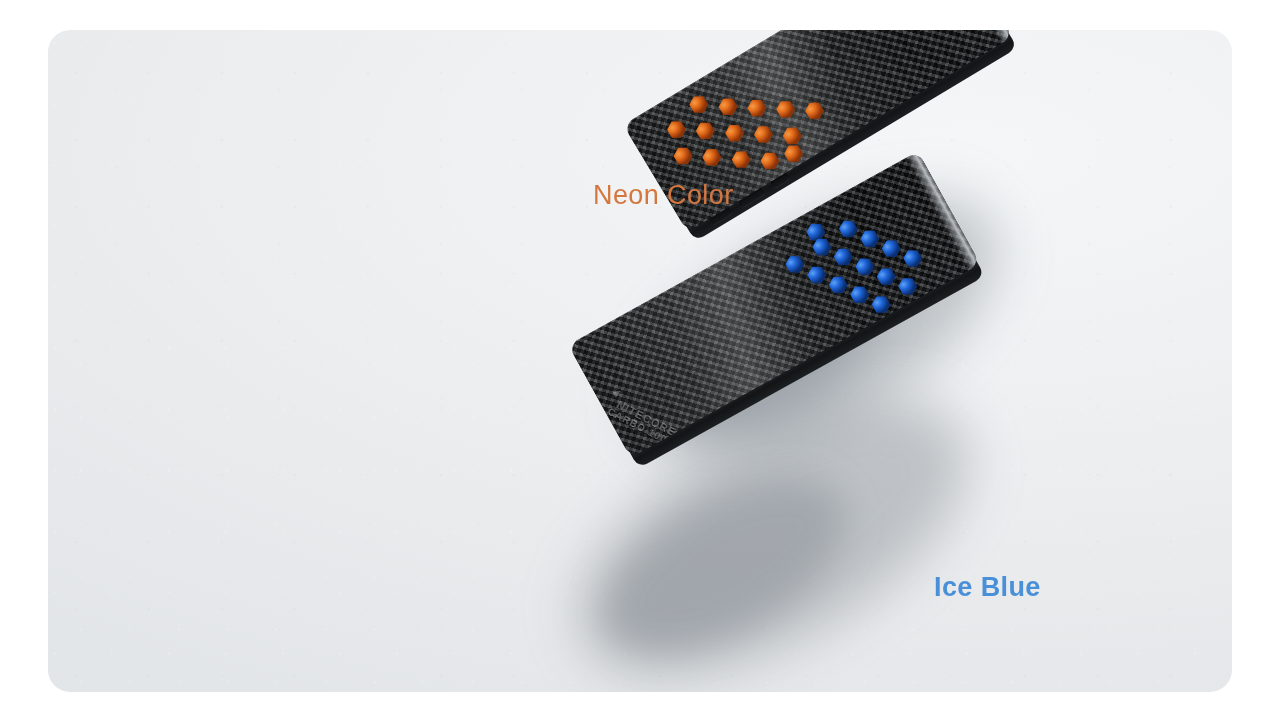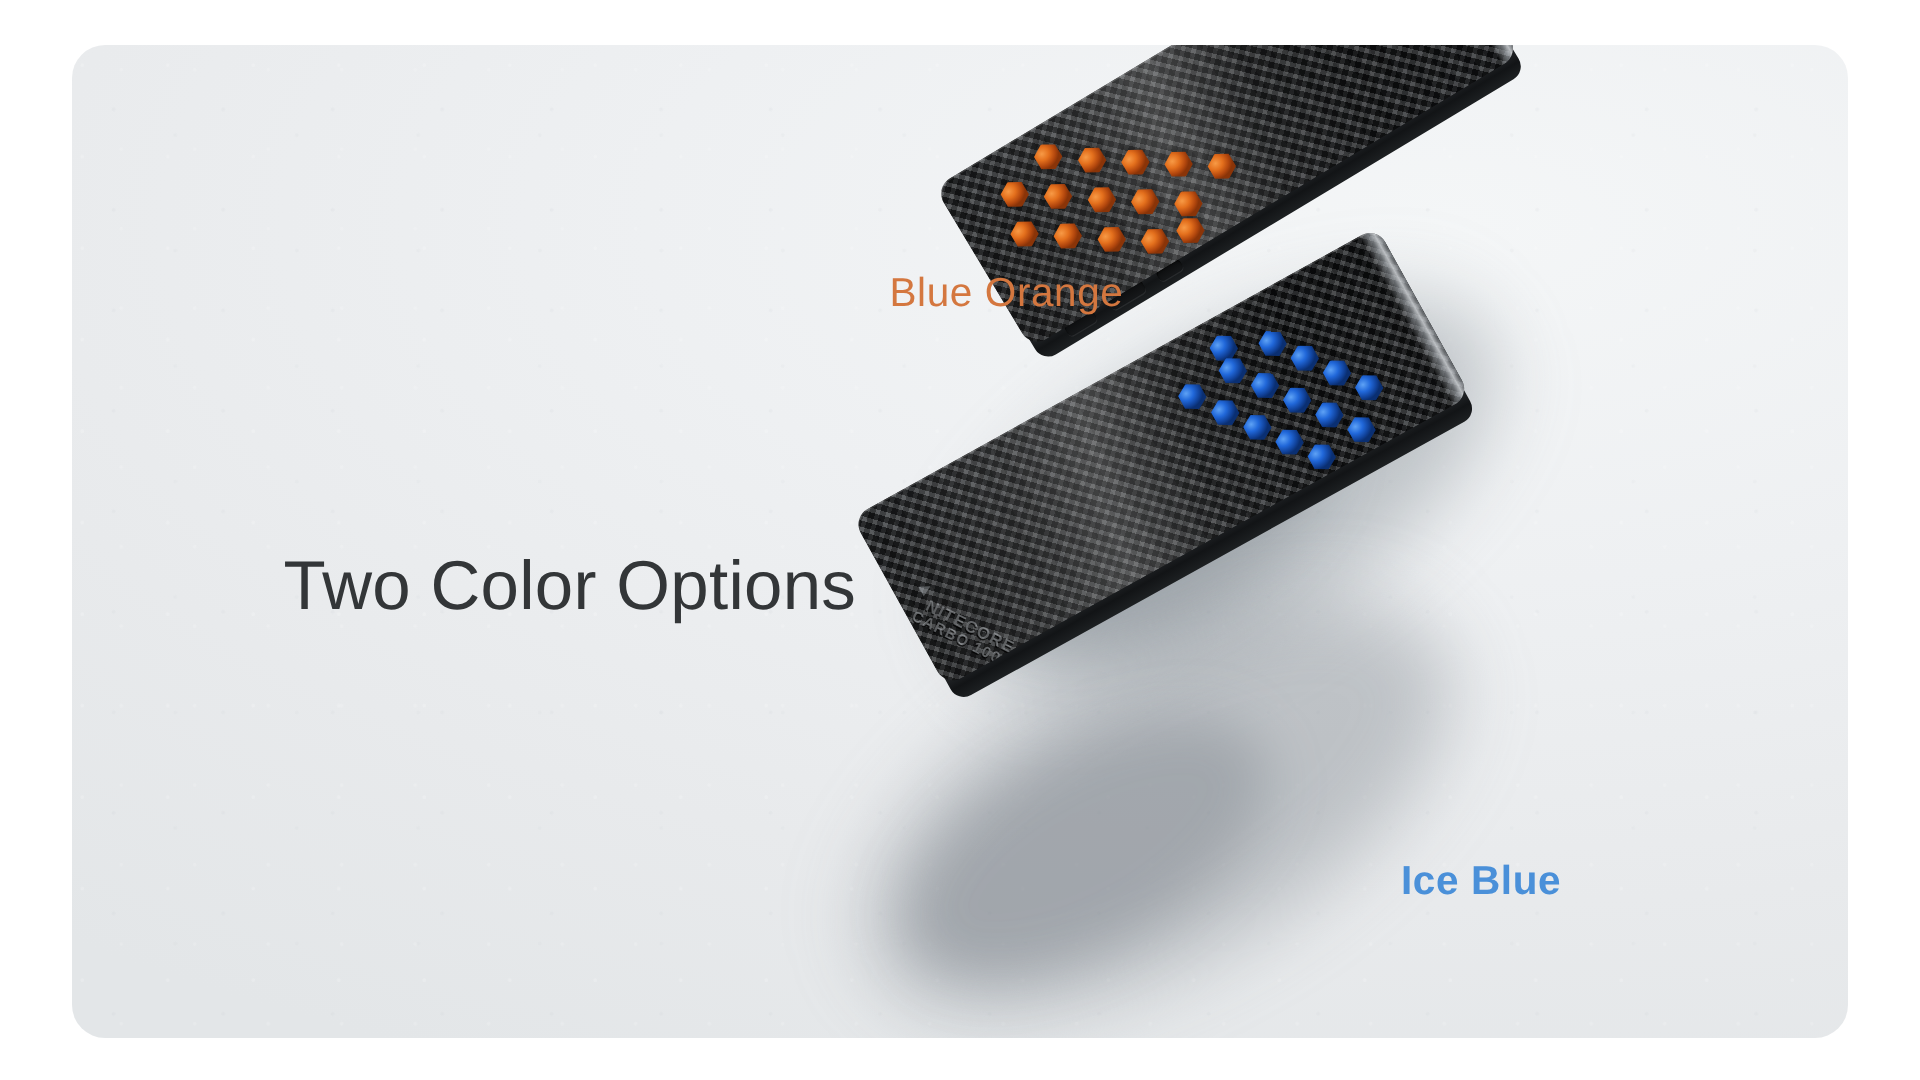--- a/index.html
+++ b/index.html
@@ -309,20 +309,19 @@
           <div class="screw blue" style="left:270px; top:88px;"></div>
           <div class="screw blue" style="left:302px; top:85px;"></div>
           <div class="screw blue" style="left:334px; top:82px;"></div>
           <div class="screw blue" style="left:284px; top:107px;"></div>
           <div class="screw blue" style="left:316px; top:104px;"></div>
 
         </div>
       </div>
     </div>
 
-    <div id="headline" style="color: rgb(51, 54, 56);">Two Color Options</div>
-
-    <div class="caption" id="cap-orange" style="color: rgb(212, 119, 63);">Blue Orange</div>
+
+    <div class="caption" id="cap-orange" style="color: rgb(212, 119, 63);">Neon Color</div>
 
     <div class="caption" id="cap-blue" style="color: rgb(74, 144, 217); font-weight: bold;">Ice Blue</div>
 
   </div>
 </div>
 
 </body></html>

